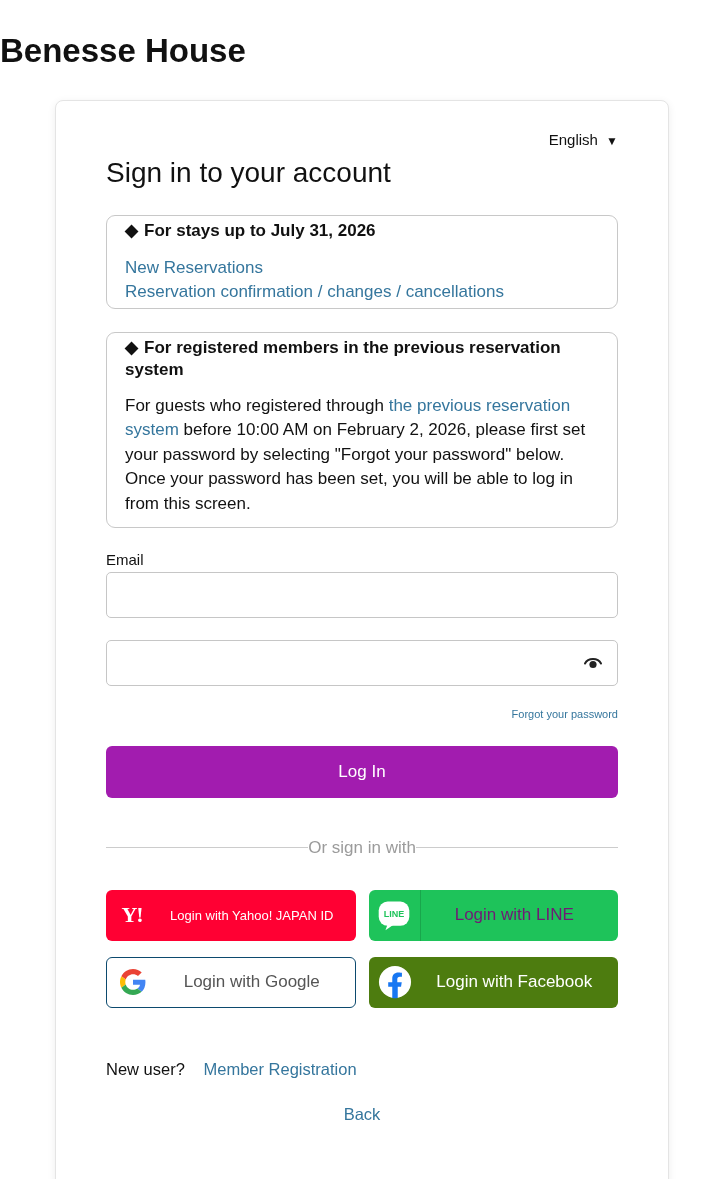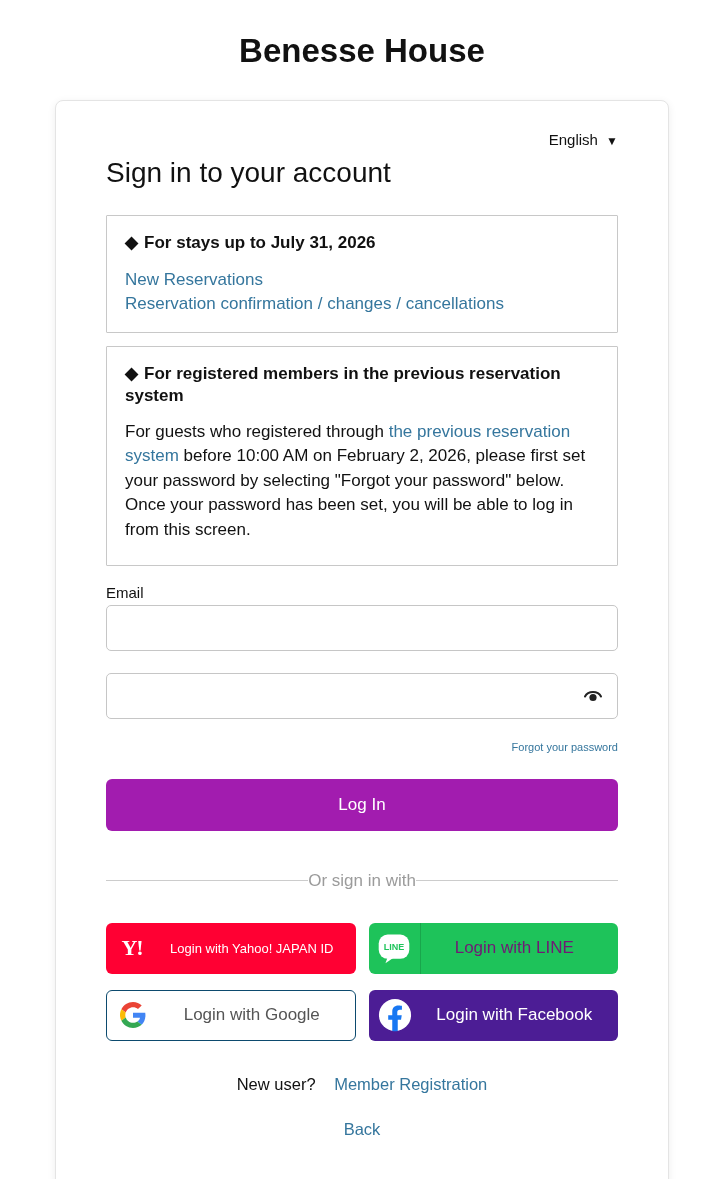--- a/index.html
+++ b/index.html
@@ -7,21 +7,20 @@
     margin: 0; padding: 0;
     width: 724px; height: 1179px;
     overflow: hidden;
     background: #ffffff;
     font-family: "Liberation Sans", sans-serif;
     color: #1b1b1b;
   }
   .page-title {
     margin: 0;
     padding-top: 32px;
-    text-align: center;
     font-size: 33px;
     font-weight: 600;
     color: #111;
   }
   .card {
     width: 614px;
     margin: 30px auto 0;
     background: #fff;
     border: 1px solid #e4e4e4;
     border-radius: 8px;
@@ -40,23 +39,23 @@
   .lang-caret { font-size: 12px; margin-left: 4px; }
   .card-heading {
     margin: 8px 0 26px;
     text-align: left;
     font-size: 28px;
     font-weight: 400;
     color: #111;
   }
   .notice {
     border: 1px solid #c8c8c8;
-    border-radius: 1px;
-    padding: 16px 18px;
-    margin-bottom: 13px;
+    border-radius: 9px;
+    padding: 4px 18px;
+    margin-bottom: 23px;
   }
   .notice-title {
     font-weight: 700;
     font-size: 17px;
     line-height: 1.3;
     color: #111;
   }
   .diamond { margin-right: 6px; }
   .notice-links { margin-top: 14px; font-size: 17px; line-height: 1.42; }
   .notice-links a, a.inline-link, .forgot, .member-link, .back-link {
@@ -155,24 +154,24 @@
   .yahoo-logo {
     font-family: "Liberation Serif", serif;
     font-weight: 700;
     font-size: 22px;
     color: #fff;
     letter-spacing: -1px;
   }
   .btn-line { background: #1ec35a; color: #701a75; justify-content: center; }
   .btn-line .sb-icon { border-right: 1px solid rgba(0,0,0,0.15); }
   .btn-google { background: #ffffff; color: #555; border: 1px solid #0c4a6e; }
-  .btn-facebook { background: #4c1d95; color: #fff; }
+  .btn-facebook { background: #4d7c0f; color: #fff; }
   .footer-newuser {
-    margin-top: 34px;
-    text-align: center;
+    margin-top: 52px;
+    text-align: left;
     font-size: 16.5px;
     color: #111;
   }
   .footer-newuser .prompt { margin-right: 14px; }
   .member-link, .back-link { font-size: 16.5px; }
   .back-row { margin-top: 26px; text-align: center; }
 </style>
 </head>
 <body>
 

